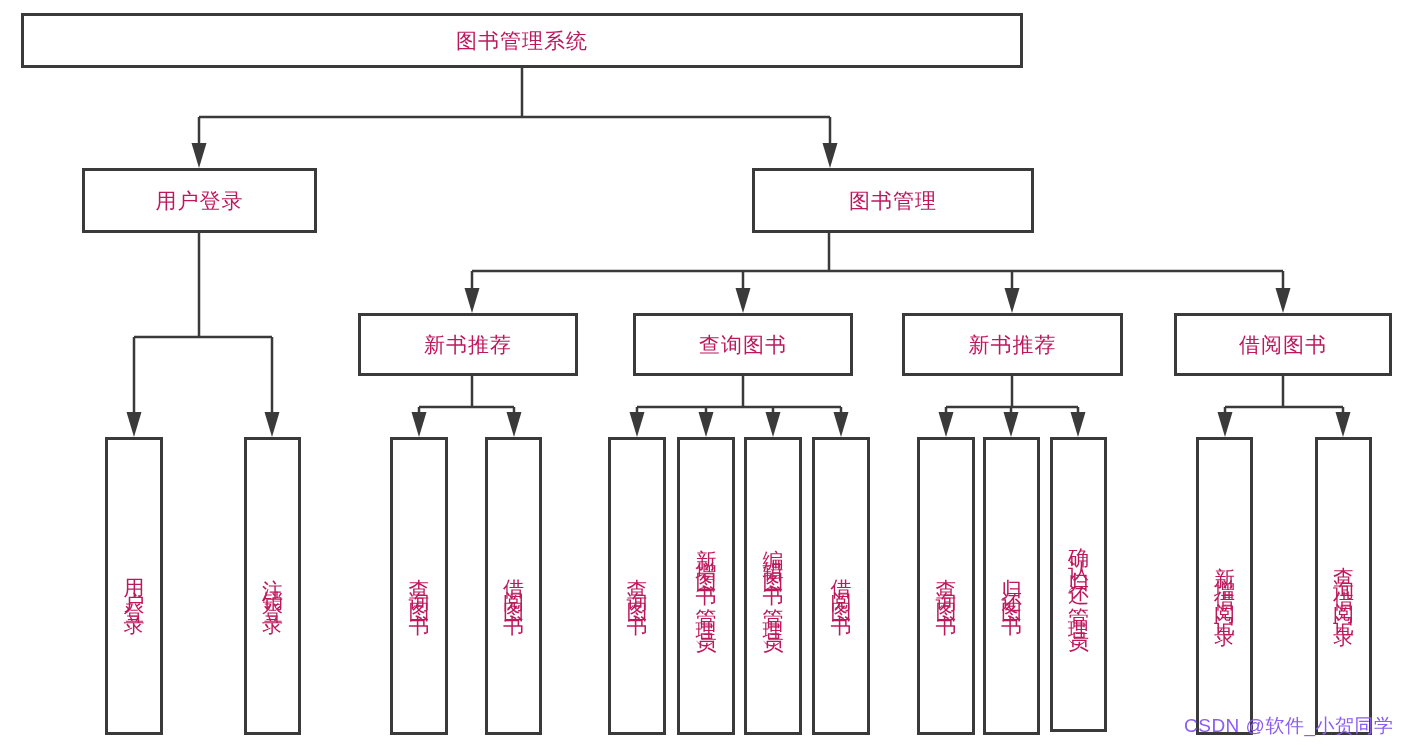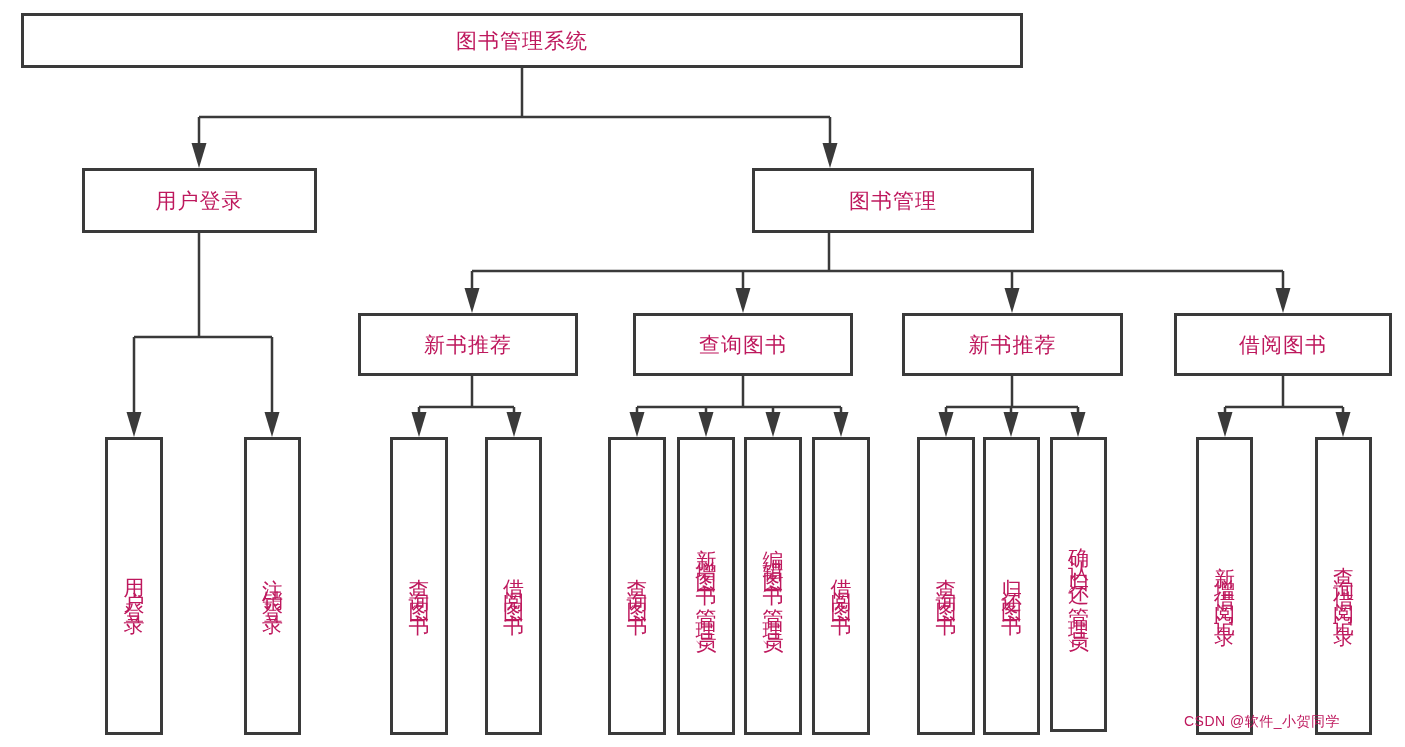--- a/index.html
+++ b/index.html
@@ -25,22 +25,22 @@
   .node.v span{
     writing-mode:vertical-rl;
     text-orientation:mixed;
     letter-spacing:12px;
     line-height:1.05;
     white-space:nowrap;
   }
   #watermark{
     position:absolute;
     left:1184px;top:713px;
-    font-size:14px;
-    color:#be185d;
+    font-size:19px;
+    color:#8b5cf6;
     letter-spacing:0.5px;
     white-space:nowrap;
     z-index:3;
   }
 </style>
 </head>
 <body>
 
 <div id="canvas">
 

